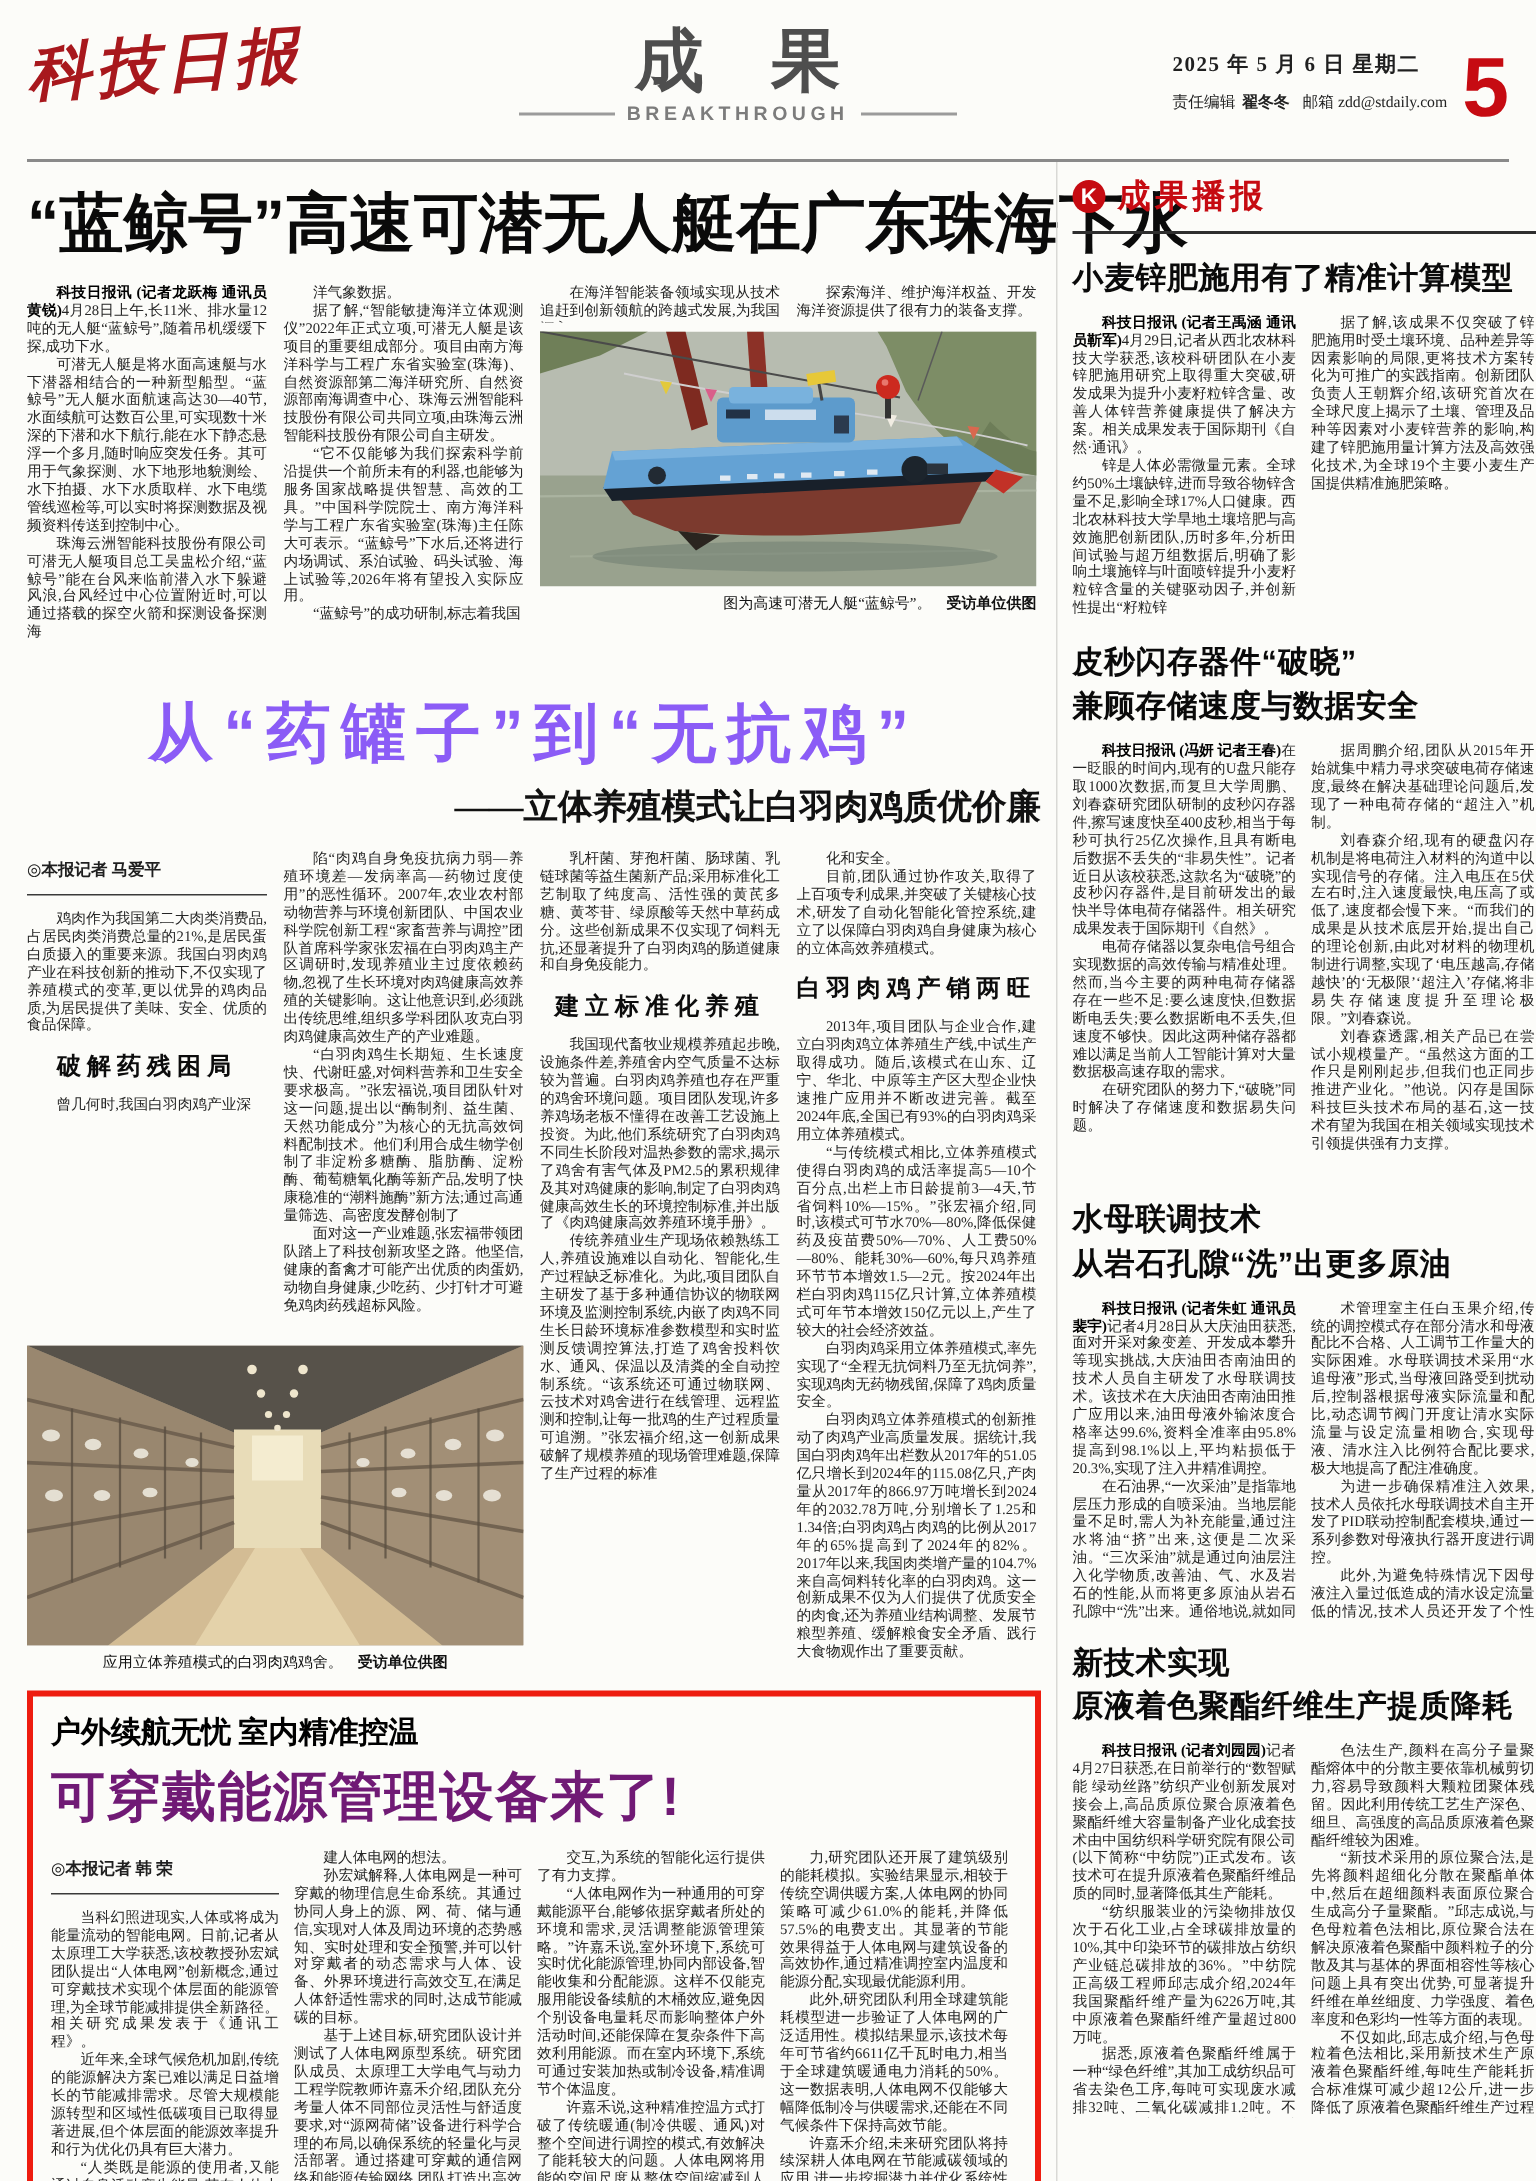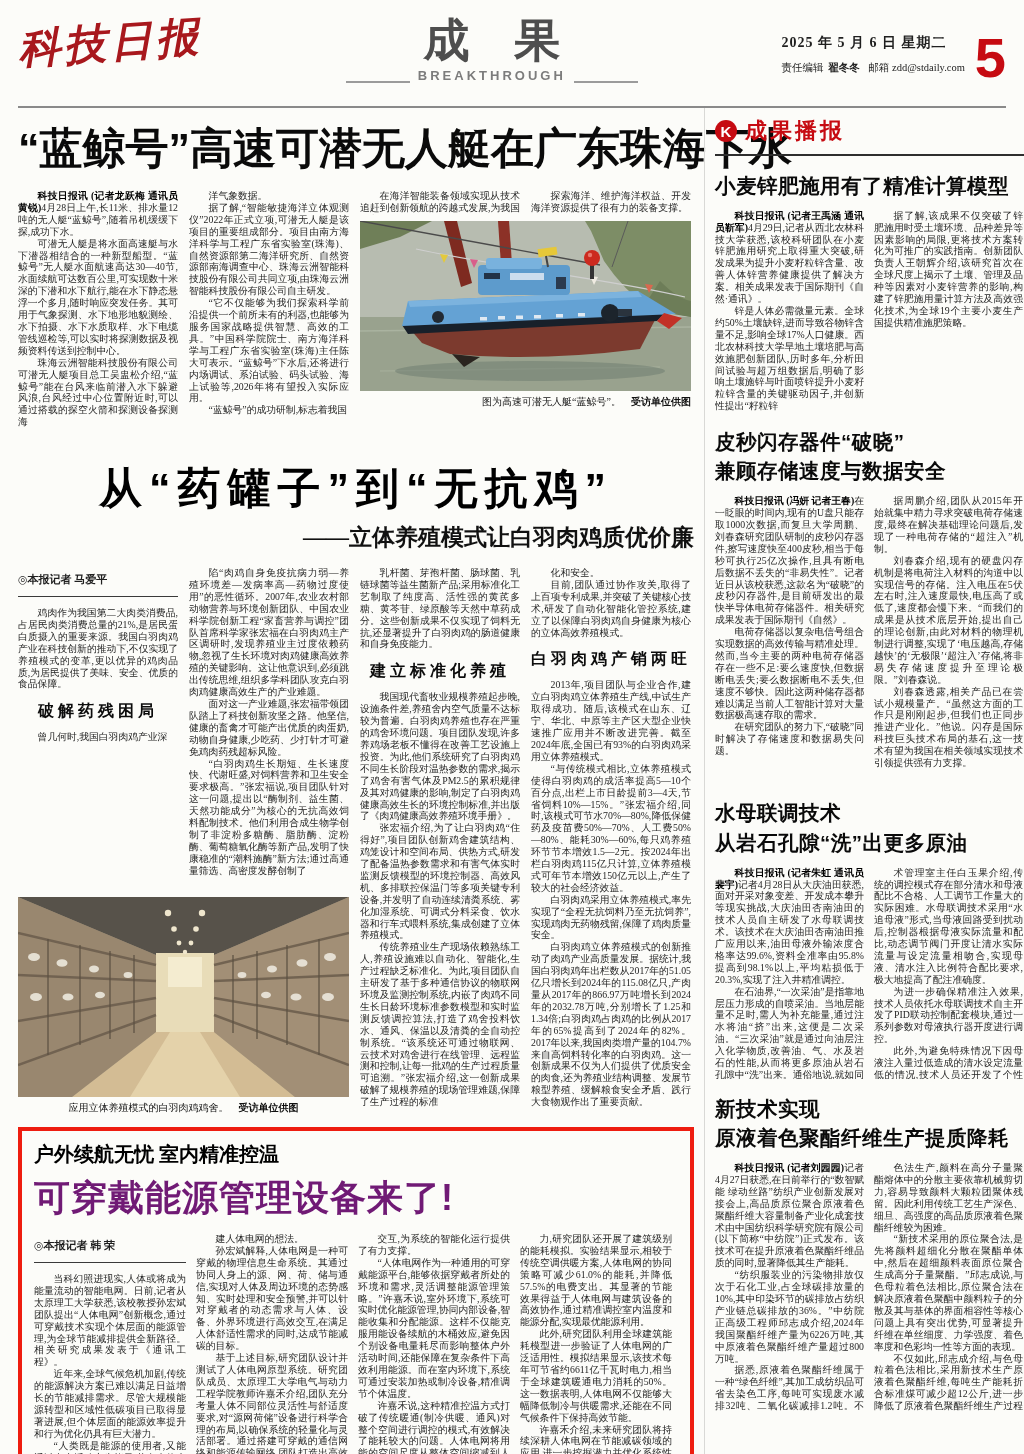--- a/index.html
+++ b/index.html
@@ -6,21 +6,21 @@
   body{width:1024px;height:1454px;overflow:hidden;background:#fcfcf9;color:#1f1f1f;
        font-family:"Liberation Serif","DejaVu Serif",serif;}
   .page{box-sizing:border-box;padding:12px 8px 0;}
   
   .masthead{display:flex;justify-content:space-between;align-items:flex-start;padding:4px 10px 0;height:92px;box-sizing:border-box;}
   .logo{color:#a8181d;font-size:42px;font-weight:bold;font-style:italic;letter-spacing:4px;
         transform:rotate(-4deg);font-family:"DejaVu Serif",serif;margin-top:6px;line-height:1;}
   .center-sec{text-align:center;margin-top:0;}
   .sec-cn{font-size:46px;font-weight:900;letter-spacing:16px;text-indent:16px;color:#4e4e4e;
           font-family:"Liberation Sans","DejaVu Sans",sans-serif;line-height:1.05;}
-  .sec-en-row{display:flex;align-items:flex-end;gap:8px;justify-content:center;margin-top:4px;}
+  .sec-en-row{display:flex;align-items:center;gap:8px;justify-content:center;margin-top:4px;}
   .sec-line{height:2px;background:#9b9b9b;width:64px;}
   .sec-en{font-size:13px;font-weight:bold;letter-spacing:3px;color:#7c7c7c;font-family:"Liberation Sans",sans-serif;}
   .header-right{display:flex;align-items:flex-start;gap:10px;margin-top:18px;}
   .date-block{text-align:left;}
   .date{font-size:14px;font-weight:bold;letter-spacing:1px;}
   .editor-row{font-size:10.5px;margin-top:9px;color:#222;}
   .editor-row b{margin:0 6px 0 2px;}
   .page-num{font-size:56px;font-weight:900;color:#c60b12;line-height:.85;font-family:"Liberation Sans",sans-serif;}
   .header-rule{height:2px;background:#8a8a8a;margin:2px 10px 0;}
   
@@ -40,21 +40,21 @@
   
   .a-headline{font-size:43px;font-weight:900;letter-spacing:0px;margin:12px 0 12px;color:#0a0a0a;white-space:nowrap;
               font-family:"Liberation Sans","DejaVu Sans",sans-serif;}
   .a-body{display:flex;gap:11px;}
   .h250{height:252px;}
   .a-right{width:331px;flex:none;}
   .a-right-cols{display:flex;gap:11px;margin-bottom:6px;}
   .a-right-cols .col{height:25px;}
   .cap-right{text-align:right;}
   
-  .b-head{text-align:center;font-size:43px;font-weight:900;letter-spacing:7px;margin:18px 0 4px;color:#000000;
+  .b-head{text-align:center;font-size:43px;font-weight:900;letter-spacing:7px;margin:18px 0 4px;color:#8b5cf6;
           font-family:"Liberation Sans","DejaVu Sans",sans-serif;}
   .b-sub{text-align:right;font-size:23px;font-weight:bold;margin:4px 0 14px;color:#111;}
   .b-body{position:relative;display:flex;gap:11px;height:548px;overflow:hidden;}
   .b-body .col{height:548px;}
   .b-photo{position:absolute;left:0;bottom:0;width:331px;z-index:2;background:#fcfcf9;padding-top:6px;}
   .cap-center{text-align:center;}
   
   .c-box{border:4px solid #ee1d10;margin-top:12px;padding:8px 12px 6px;}
   .c-kicker{font-size:20px;font-weight:bold;margin:2px 0 6px;color:#000;}
   .c-head{font-size:36px;font-weight:900;margin:0 0 10px;letter-spacing:1px;color:#701a75;
@@ -195,28 +195,27 @@
         <div class="b-sub">——立体养殖模式让白羽肉鸡质优价廉</div>
         <div class="b-body">
           <div class="col">
               <div class="byline">◎本报记者 马爱平</div>
               <p class="para">鸡肉作为我国第二大肉类消费品,占居民肉类消费总量的21%,是居民蛋白质摄入的重要来源。我国白羽肉鸡产业在科技创新的推动下,不仅实现了养殖模式的变革,更以优异的鸡肉品质,为居民提供了美味、安全、优质的食品保障。</p>
               <h3 class="col-head">破解药残困局</h3>
               <p class="para">曾几何时,我国白羽肉鸡产业深</p>
             </div>
           <div class="col">
               <p class="para">陷“肉鸡自身免疫抗病力弱—养殖环境差—发病率高—药物过度使用”的恶性循环。2007年,农业农村部动物营养与环境创新团队、中国农业科学院创新工程“家畜营养与调控”团队首席科学家张宏福在白羽肉鸡主产区调研时,发现养殖业主过度依赖药物,忽视了生长环境对肉鸡健康高效养殖的关键影响。这让他意识到,必须跳出传统思维,组织多学科团队攻克白羽肉鸡健康高效生产的产业难题。</p>
+              <p class="para">“白羽肉鸡生长期短、生长速度快、代谢旺盛,对饲料营养和卫生安全要求极高。”张宏福说,项目团队针对这一问题,提出以“酶制剂、益生菌、天然功能成分”为核心的无抗高效饲料配制技术。他们利用合成生物学创制了非淀粉多糖酶、脂肪酶、淀粉酶、葡萄糖氧化酶等新产品,发明了快康稳准的“潮料施酶”新方法;通过高通量筛选、高密度发酵创制了</p>
               <p class="para">面对这一产业难题,张宏福带领团队踏上了科技创新攻坚之路。他坚信,健康的畜禽才可能产出优质的肉蛋奶,动物自身健康,少吃药、少打针才可避免鸡肉药残超标风险。</p>
-              <p class="para">“白羽肉鸡生长期短、生长速度快、代谢旺盛,对饲料营养和卫生安全要求极高。”张宏福说,项目团队针对这一问题,提出以“酶制剂、益生菌、天然功能成分”为核心的无抗高效饲料配制技术。他们利用合成生物学创制了非淀粉多糖酶、脂肪酶、淀粉酶、葡萄糖氧化酶等新产品,发明了快康稳准的“潮料施酶”新方法;通过高通量筛选、高密度发酵创制了</p>
             </div>
           <div class="col">
               <p class="para">乳杆菌、芽孢杆菌、肠球菌、乳链球菌等益生菌新产品;采用标准化工艺制取了纯度高、活性强的黄芪多糖、黄芩苷、绿原酸等天然中草药成分。这些创新成果不仅实现了饲料无抗,还显著提升了白羽肉鸡的肠道健康和自身免疫能力。</p>
               <h3 class="col-head">建立标准化养殖</h3>
               <p class="para">我国现代畜牧业规模养殖起步晚,设施条件差,养殖舍内空气质量不达标较为普遍。白羽肉鸡养殖也存在严重的鸡舍环境问题。项目团队发现,许多养鸡场老板不懂得在改善工艺设施上投资。为此,他们系统研究了白羽肉鸡不同生长阶段对温热参数的需求,揭示了鸡舍有害气体及PM2.5的累积规律及其对鸡健康的影响,制定了白羽肉鸡健康高效生长的环境控制标准,并出版了《肉鸡健康高效养殖环境手册》。</p>
-              <p class="para">张宏福介绍,为了让白羽肉鸡“住得好”,项目团队创新鸡舍建筑结构、鸡笼设计和空间布局、供热方式,研发了配备温热参数需求和有害气体实时监测反馈模型的环境控制器、高效风机、多排联控保温门等多项关键专利设备,并发明了自动连续清粪系统、雾化加湿系统、可调式分料采食、饮水器和行车式喂料系统,集成创建了立体养殖模式。</p>
               <p class="para">传统养殖业生产现场依赖熟练工人,养殖设施难以自动化、智能化,生产过程缺乏标准化。为此,项目团队自主研发了基于多种通信协议的物联网环境及监测控制系统,内嵌了肉鸡不同生长日龄环境标准参数模型和实时监测反馈调控算法,打造了鸡舍投料饮水、通风、保温以及清粪的全自动控制系统。“该系统还可通过物联网、云技术对鸡舍进行在线管理、远程监测和控制,让每一批鸡的生产过程质量可追溯。”张宏福介绍,这一创新成果破解了规模养殖的现场管理难题,保障了生产过程的标准</p>
             </div>
           <div class="col">
               <p class="para">化和安全。</p>
               <p class="para">目前,团队通过协作攻关,取得了上百项专利成果,并突破了关键核心技术,研发了自动化智能化管控系统,建立了以保障白羽肉鸡自身健康为核心的立体高效养殖模式。</p>
               <h3 class="col-head">白羽肉鸡产销两旺</h3>
               <p class="para">2013年,项目团队与企业合作,建立白羽肉鸡立体养殖生产线,中试生产取得成功。随后,该模式在山东、辽宁、华北、中原等主产区大型企业快速推广应用并不断改进完善。截至2024年底,全国已有93%的白羽肉鸡采用立体养殖模式。</p>
               <p class="para">“与传统模式相比,立体养殖模式使得白羽肉鸡的成活率提高5—10个百分点,出栏上市日龄提前3—4天,节省饲料10%—15%。”张宏福介绍,同时,该模式可节水70%—80%,降低保健药及疫苗费50%—70%、人工费50%—80%、能耗30%—60%,每只鸡养殖环节节本增效1.5—2元。按2024年出栏白羽肉鸡115亿只计算,立体养殖模式可年节本增效150亿元以上,产生了较大的社会经济效益。</p>
               <p class="para">白羽肉鸡采用立体养殖模式,率先实现了“全程无抗饲料乃至无抗饲养”,实现鸡肉无药物残留,保障了鸡肉质量安全。</p>
               <p class="para">白羽肉鸡立体养殖模式的创新推动了肉鸡产业高质量发展。据统计,我国白羽肉鸡年出栏数从2017年的51.05亿只增长到2024年的115.08亿只,产肉量从2017年的866.97万吨增长到2024年的2032.78万吨,分别增长了1.25和1.34倍;白羽肉鸡占肉鸡的比例从2017年的65%提高到了2024年的82%。2017年以来,我国肉类增产量的104.7%来自高饲料转化率的白羽肉鸡。这一创新成果不仅为人们提供了优质安全的肉食,还为养殖业结构调整、发展节粮型养殖、缓解粮食安全矛盾、践行大食物观作出了重要贡献。</p>

